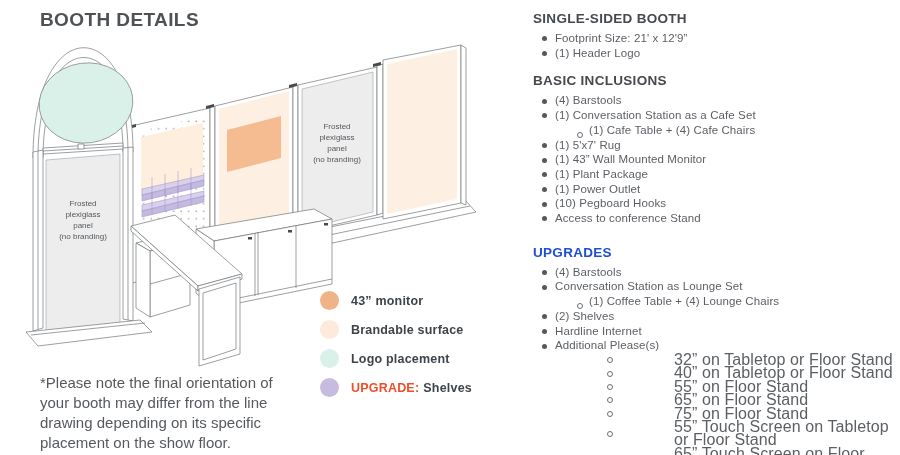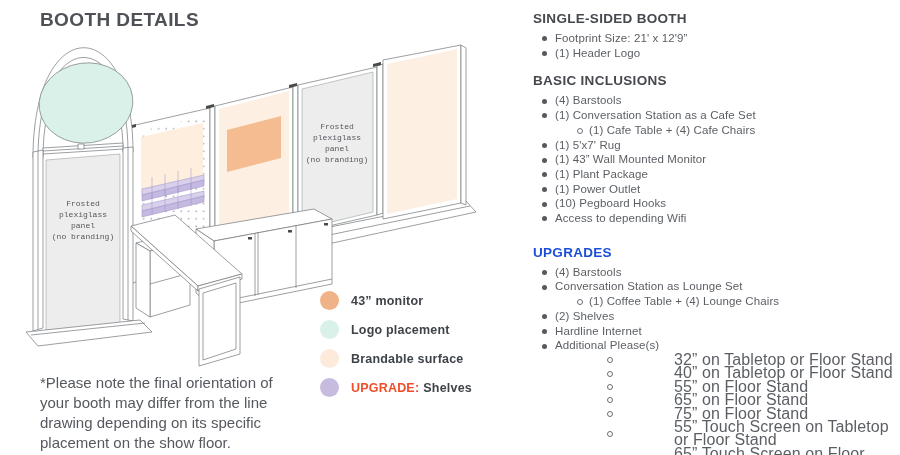--- a/index.html
+++ b/index.html
@@ -13,21 +13,20 @@
 
   
   .page-title{
     left:40px;top:9px;
     font-size:19px;font-weight:800;letter-spacing:.4px;color:#4e5256;
   }
   .diagram-svg{left:0;top:0;}
   .panel-label{
     font-size:8px;line-height:11px;color:#54585c;text-align:center;
     white-space:pre-line;
-    font-family:Liberation Mono, monospace;
   }
   .panel-label-left{left:45px;top:198px;width:76px;}
   .panel-label-right{left:299px;top:121px;width:76px;}
 
   .legend{left:320px;top:291px;width:180px;}
   .legend-row{display:flex;align-items:center;margin-bottom:10px;height:19px;}
   .legend-swatch{width:19px;height:19px;border-radius:50%;flex:0 0 19px;margin-right:12px;}
   .legend-label{font-size:12.5px;font-weight:700;color:#3f4449;letter-spacing:.2px;}
   .legend-prefix{color:#f04e2a;font-weight:700;margin-right:4px;}
 
@@ -42,21 +41,21 @@
     font-size:13.5px;font-weight:800;color:#45494e;letter-spacing:.3px;
     margin:0 0 5px 0;
   }
   .section-heading.upgrades{color:#1d4ed8;}
   .sec2{margin-top:13px;}
   .sec3{margin-top:19px;}
   .li{display:flex;font-size:11.5px;line-height:14.7px;color:#5b5f64;letter-spacing:.1px;}
   .li .b{flex:0 0 auto;display:flex;align-items:center;}
   .lvl1{padding-left:9px;}
   .lvl1 .b{width:13px;}
-  .lvl2{padding-left:44px;}
+  .lvl2{padding-left:44px;align-items:flex-end;}
   .lvl2 .b{width:12px;}
   .lvl3{padding-left:74px;font-size:16px;line-height:13.4px;gap:32px;}
   .lvl3 .b{width:35px;}
   .dot{width:5px;height:5px;border-radius:50%;background:#55595e;margin-top:1px;}
   .ring{width:4px;height:4px;border-radius:50%;border:1px solid #6a6e73;margin-top:1px;}
 </style>
 </head>
 <body>
 
 <div class="abs page-title">BOOTH DETAILS</div>
@@ -185,26 +184,26 @@
 plexiglass
 panel
 (no branding)</div>
 
 <div class="abs legend">
   <div class="legend-row">
     <span class="legend-swatch" style="background: rgb(240, 178, 135);"></span>
     <span class="legend-label">43” monitor</span>
   </div>
   <div class="legend-row">
+    <span class="legend-swatch" style="background: rgb(253, 234, 218);"></span>
+    <span class="legend-label">Brandable surface</span>
+  </div>
+  <div class="legend-row">
     <span class="legend-swatch" style="background: rgb(217, 241, 233);"></span>
     <span class="legend-label">Logo placement</span>
-  </div>
-  <div class="legend-row">
-    <span class="legend-swatch" style="background: rgb(253, 234, 218);"></span>
-    <span class="legend-label">Brandable surface</span>
   </div>
   <div class="legend-row">
     <span class="legend-swatch" style="background: rgb(199, 188, 224);"></span>
     <span class="legend-label"><span class="legend-prefix">UPGRADE:</span><span>Shelves</span></span>
   </div>
 </div>
 
 <div class="abs footnote">*Please note the final orientation of your booth may differ from the line drawing depending on its specific placement on the show floor.</div>
 
 <div class="abs right-col">
@@ -272,21 +271,21 @@
     <div class="li lvl1">
         <span class="b">
           <span class="dot"></span>
         </span>
         <span>(10) Pegboard Hooks</span>
       </div>
     <div class="li lvl1">
         <span class="b">
           <span class="dot"></span>
         </span>
-        <span>Access to depending Wifi</span>
+        <span>Access to conference Stand</span>
       </div>
   </div>
 
   <div class="sec3">
     <div class="section-heading upgrades">UPGRADES</div>
     <div class="li lvl1">
         <span class="b">
           <span class="dot"></span>
         </span>
         <span>(4) Barstools</span>

